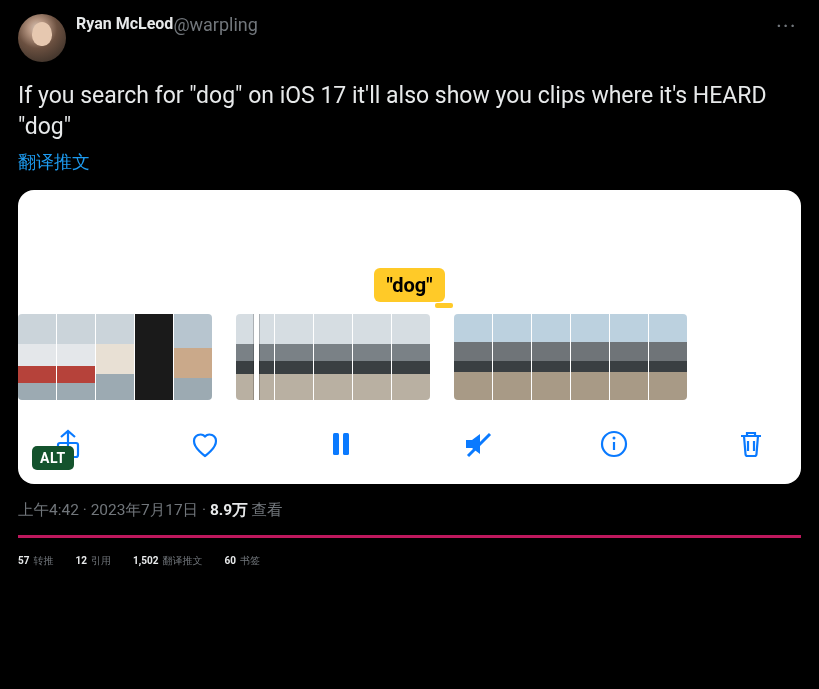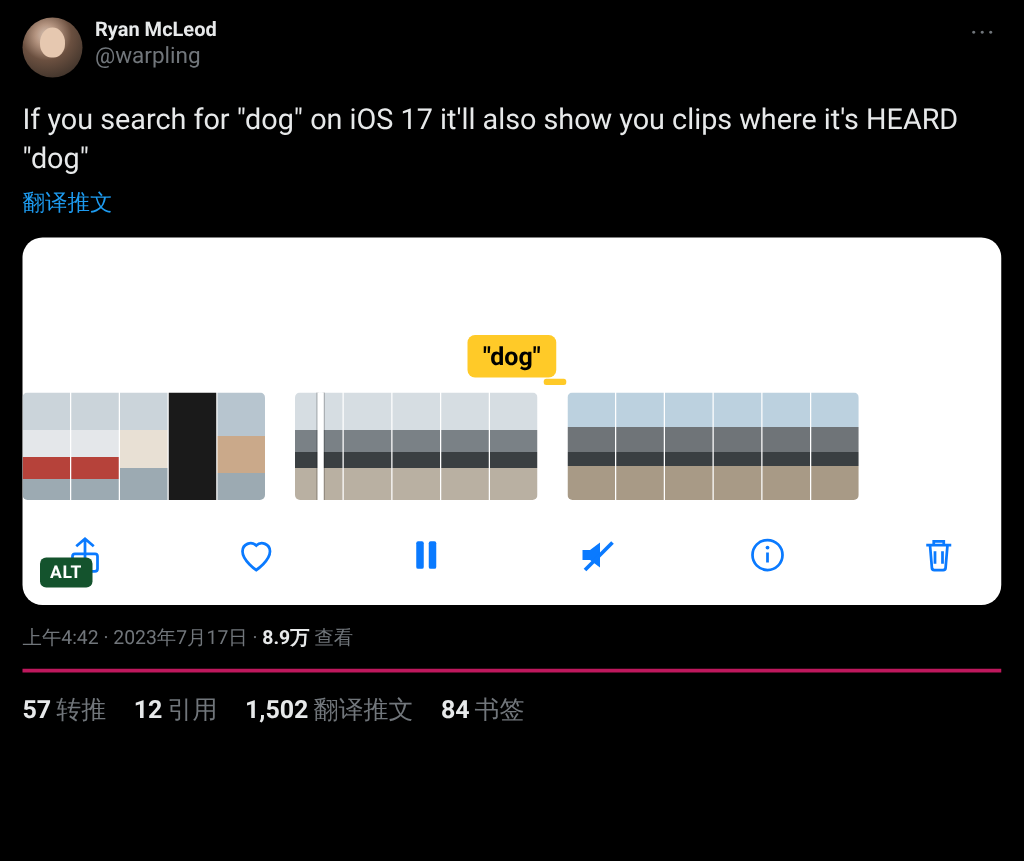--- a/index.html
+++ b/index.html
@@ -30,21 +30,21 @@
     overflow: hidden;
   }
   .avatar::after{
     content:"";
     position:absolute;
     left:14px; top:8px;
     width:20px; height:24px;
     background:#e6c8b0;
     border-radius:50% 50% 45% 45%;
   }
-  .name-block { display: flex; flex-direction: column; line-height: 1.25; }
+  .name-block { display: flex; flex-direction: row; line-height: 1.25; }
   .display-name { font-weight: 700; font-size: 16px; color:#e7e9ea; }
   .handle { color: #71767b; font-size: 18px; }
   .more {
     margin-left: auto;
     color: #71767b;
     padding: 2px 4px;
     letter-spacing:2px;
     font-weight:700;
   }
   .tweet-text {
@@ -160,21 +160,21 @@
     font-size:15.5px;
     padding-bottom:14px;
     border-bottom:3px solid #be185d;
   }
   .meta-row .views-num{color:#e7e9ea;font-weight:700;}
   .stats-row{
     display:flex;
     gap:22px;
     padding:16px 0 0 0;
     color:#71767b;
-    font-size:20px;
+    font-size:10px;
   }
   .stats-row .num{color:#e7e9ea;font-weight:700;margin-right:4px;}
 </style>
 </head>
 <body>
 
 <div class="tweet">
 
   <div class="header-row">
     <div class="avatar"></div>
@@ -264,16 +264,16 @@
   </div>
 
   <div class="meta-row">
     <span>上午4:42</span><span> · </span><span>2023年7月17日</span><span> · </span><span class="views-num">8.9万</span><span> 查看</span>
   </div>
 
   <div class="stats-row">
     <span><span class="num">57</span><span>转推</span></span>
     <span><span class="num">12</span><span>引用</span></span>
     <span><span class="num">1,502</span><span>翻译推文</span></span>
-    <span><span class="num">84</span><span>书签</span></span>
+    <span><span class="num">60</span><span>书签</span></span>
   </div>
 
 </div>
 
 </body></html>

